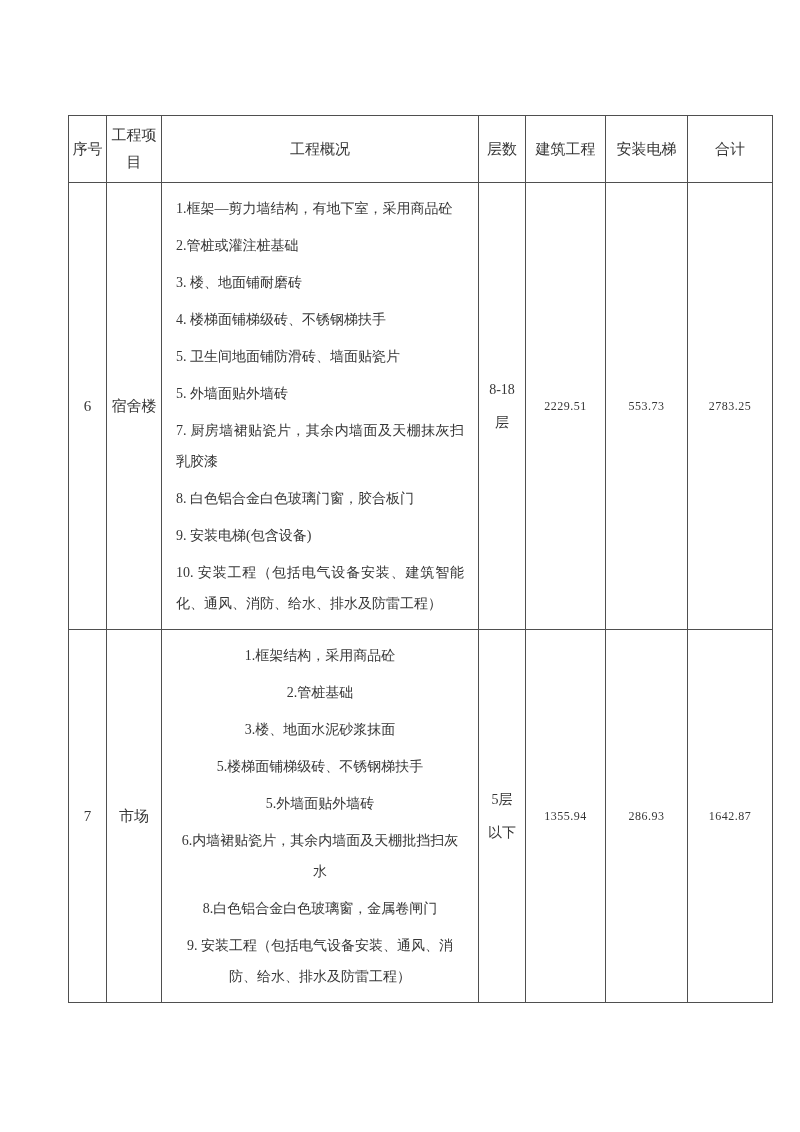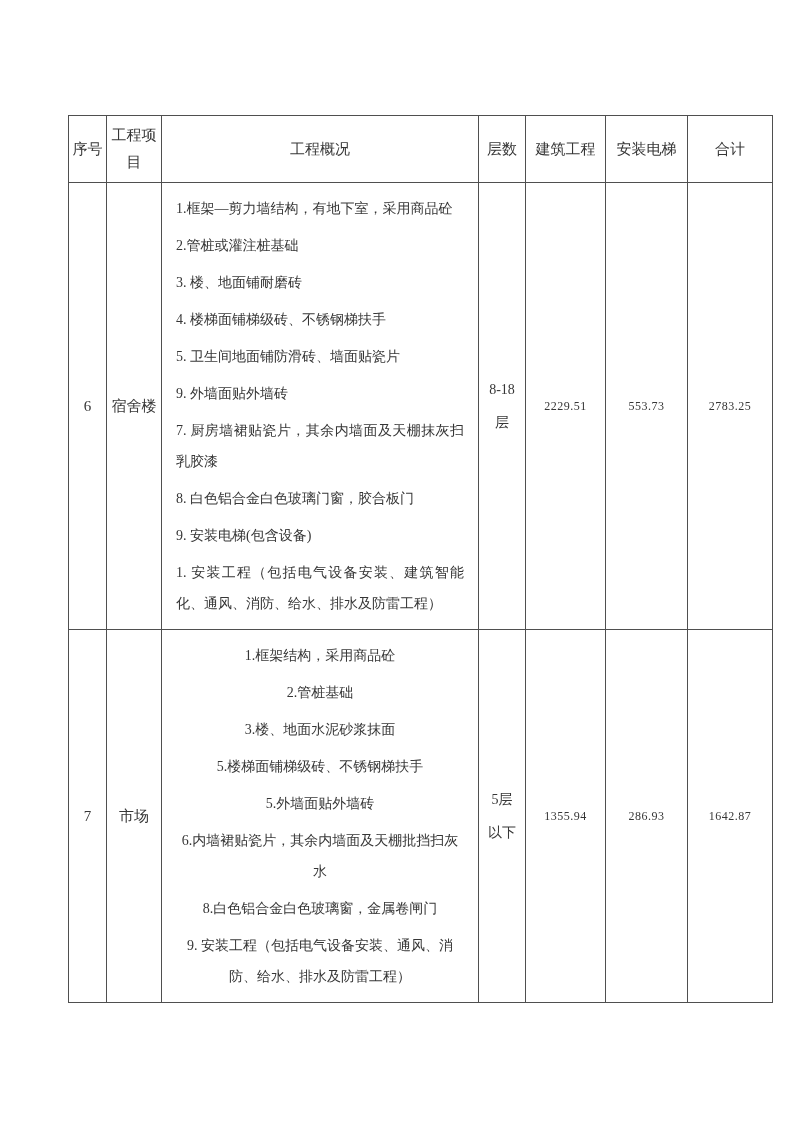--- a/index.html
+++ b/index.html
@@ -103,25 +103,25 @@
     <tbody>
       <tr class="data-row-0">
         <td class="no-cell">6</td>
         <td class="project-cell">宿舍楼</td>
         <td class="overview-cell">
           <p>1.框架—剪力墙结构，有地下室，采用商品砼</p>
           <p>2.管桩或灌注桩基础</p>
           <p>3. 楼、地面铺耐磨砖</p>
           <p>4. 楼梯面铺梯级砖、不锈钢梯扶手</p>
           <p>5. 卫生间地面铺防滑砖、墙面贴瓷片</p>
-          <p>9. 外墙面贴外墙砖</p>
+          <p>5. 外墙面贴外墙砖</p>
           <p>7. 厨房墙裙贴瓷片，其余内墙面及天棚抹灰扫乳胶漆</p>
           <p>8. 白色铝合金白色玻璃门窗，胶合板门</p>
           <p>9. 安装电梯(包含设备)</p>
-          <p>1.  安装工程（包括电气设备安装、建筑智能化、通风、消防、给水、排水及防雷工程）</p>
+          <p>10.  安装工程（包括电气设备安装、建筑智能化、通风、消防、给水、排水及防雷工程）</p>
         </td>
         <td class="floors-cell">
           <span>8-18</span>
           <span>层</span>
         </td>
         <td class="num-cell">2229.51</td>
         <td class="num-cell">553.73</td>
         <td class="num-cell">2783.25</td>
       </tr>
 

